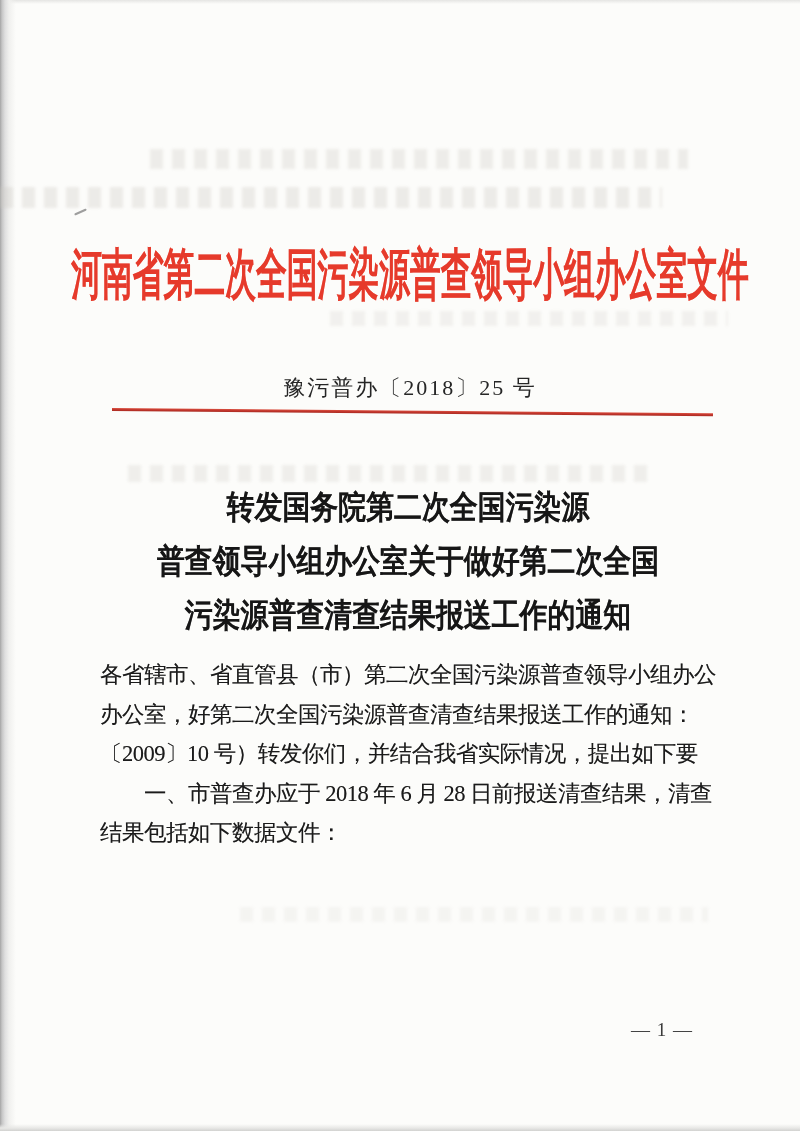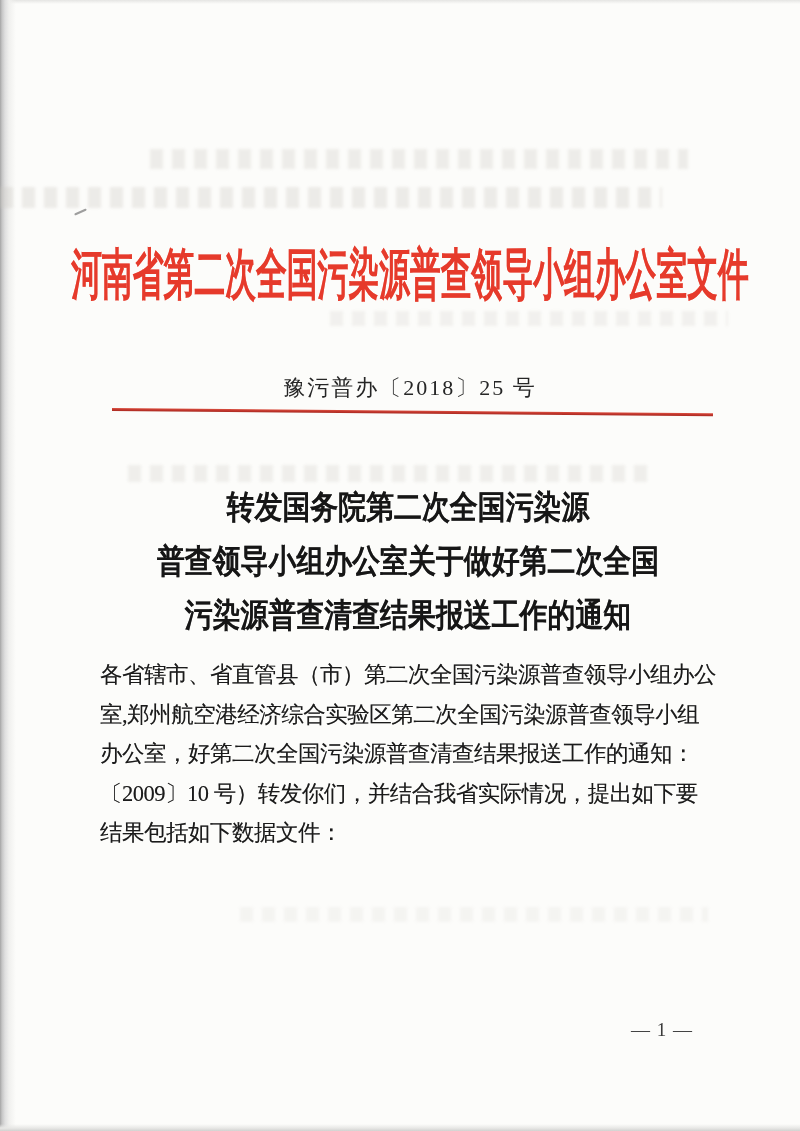--- a/index.html
+++ b/index.html
@@ -123,21 +123,21 @@
   <div class="red-rule"></div>
 
   <div class="doc-title">
     <div>转发国务院第二次全国污染源</div>
     <div>普查领导小组办公室关于做好第二次全国</div>
     <div>污染源普查清查结果报送工作的通知</div>
   </div>
 
   <div class="doc-body">
     <div>各省辖市、省直管县（市）第二次全国污染源普查领导小组办公</div>
-    <div>室,郑州航空港经济综合实验区第二次全国污染源普查领导小组</div>
     <div>办公室，好第二次全国污染源普查清查结果报送工作的通知：</div>
     <div>〔2009〕10 号）转发你们，并结合我省实际情况，提出如下要</div>
+    <div>　　一、市普查办应于 2018 年 6 月 28 日前报送清查结果，清查</div>
     <div>结果包括如下数据文件：</div>
   </div>
 
   <div class="page-number">— 1 —</div>
 
 </div>
 
 </body></html>

